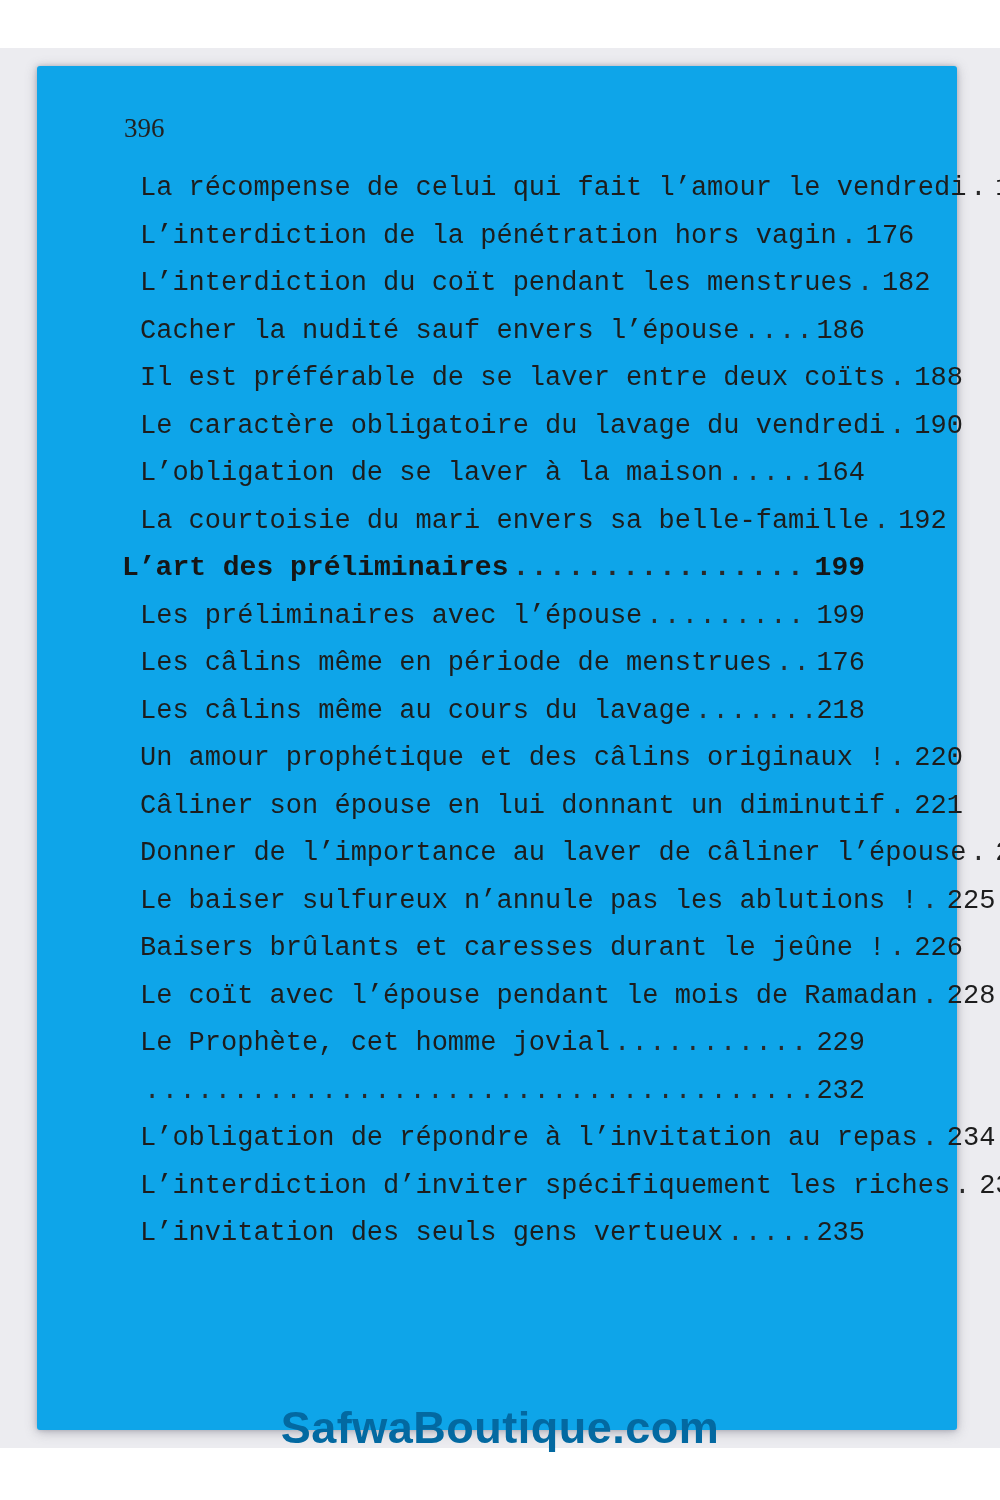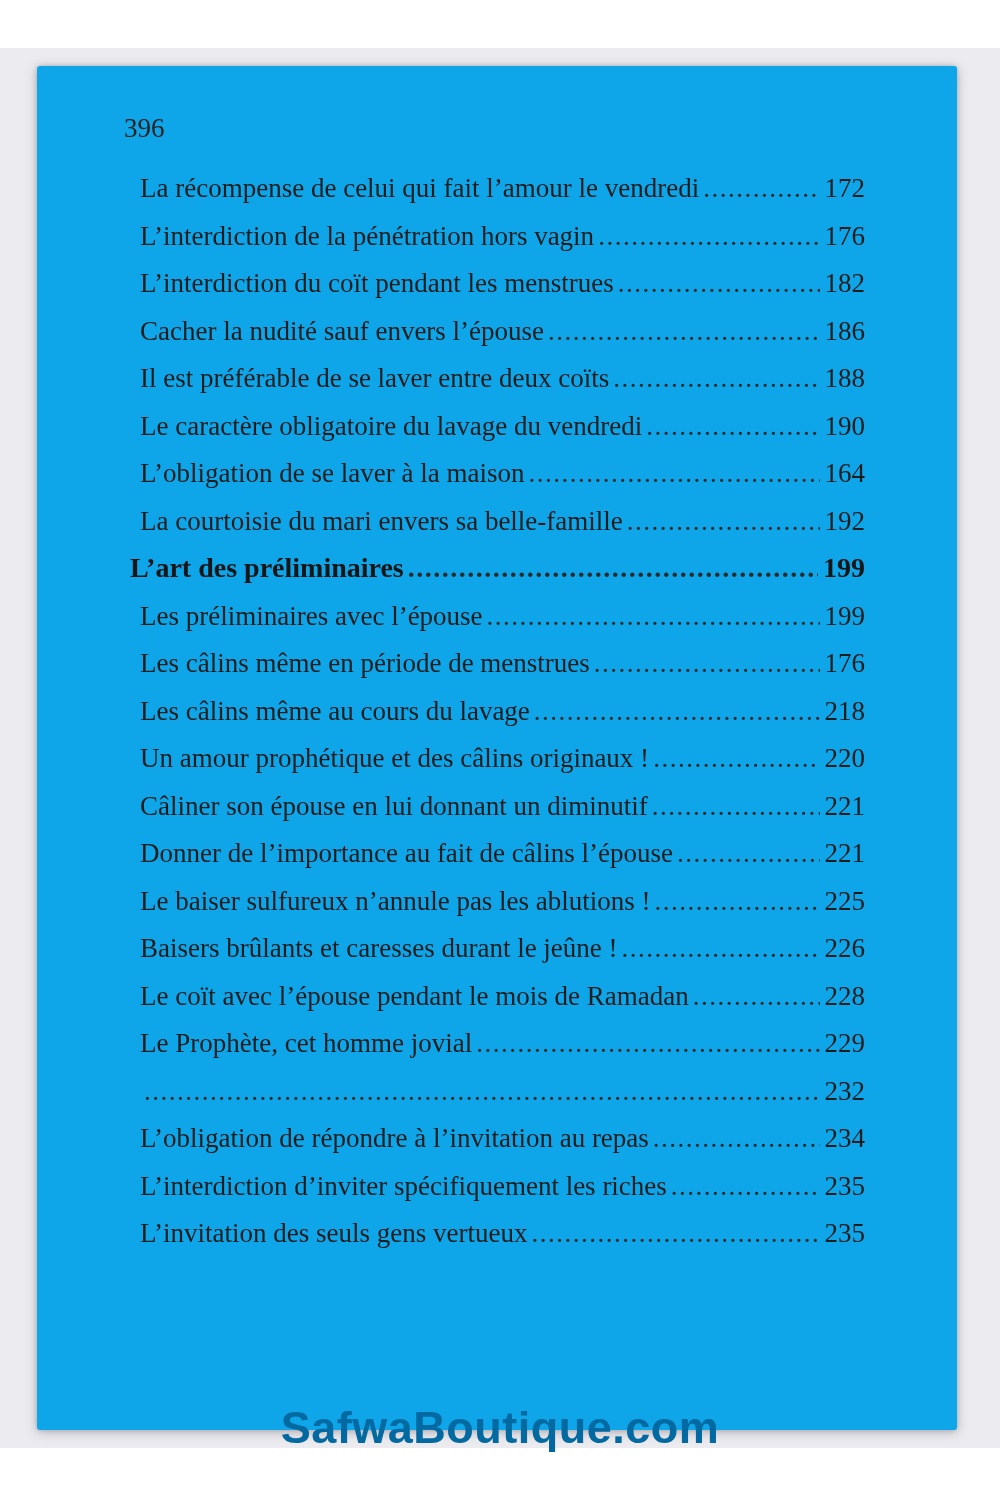--- a/index.html
+++ b/index.html
@@ -39,20 +39,21 @@
   .toc { margin-top: 27px; }
 
   .toc-row {
     display: flex;
     align-items: center;
     font-size: 27px;
     line-height: 34px;
     margin-bottom: 13.5px;
     padding-left: 18px;
     color: #1d1d1d;
+    font-family: Liberation Mono, monospace;
   }
   .toc-row .title { white-space: nowrap; }
   .toc-row .leader {
     flex: 1 1 auto;
     overflow: hidden;
     white-space: nowrap;
     margin: 0 5px 0 4px;
     min-width: 20px;
   }
   .toc-row .leader::after {
@@ -60,21 +61,20 @@
     letter-spacing: 1.5px;
     color: #2a2a2a;
   }
   .toc-row .pagenum { white-space: nowrap; }
 
   .toc-row.bold {
     font-weight: bold;
     font-size: 28px;
     padding-left: 0;
     color: #161616;
-    margin-left: 8px;
   }
 
   .watermark {
     position: absolute;
     left: 0; top: 1402px;
     width: 1000px;
     text-align: center;
     font-family: "Liberation Sans", sans-serif;
     font-size: 45px;
     font-weight: bold;
@@ -171,21 +171,21 @@
     <span class="pagenum">220</span>
   </div>
 
   <div class="toc-row">
     <span class="title">Câliner son épouse en lui donnant un diminutif</span>
     <span class="leader"></span>
     <span class="pagenum">221</span>
   </div>
 
   <div class="toc-row">
-    <span class="title">Donner de l’importance au fait de câlins l’épouse</span>
+    <span class="title">Donner de l’importance au laver de câliner l’épouse</span>
     <span class="leader"></span>
     <span class="pagenum">221</span>
   </div>
 
   <div class="toc-row">
     <span class="title">Le baiser sulfureux n’annule pas les ablutions !</span>
     <span class="leader"></span>
     <span class="pagenum">225</span>
   </div>
 

